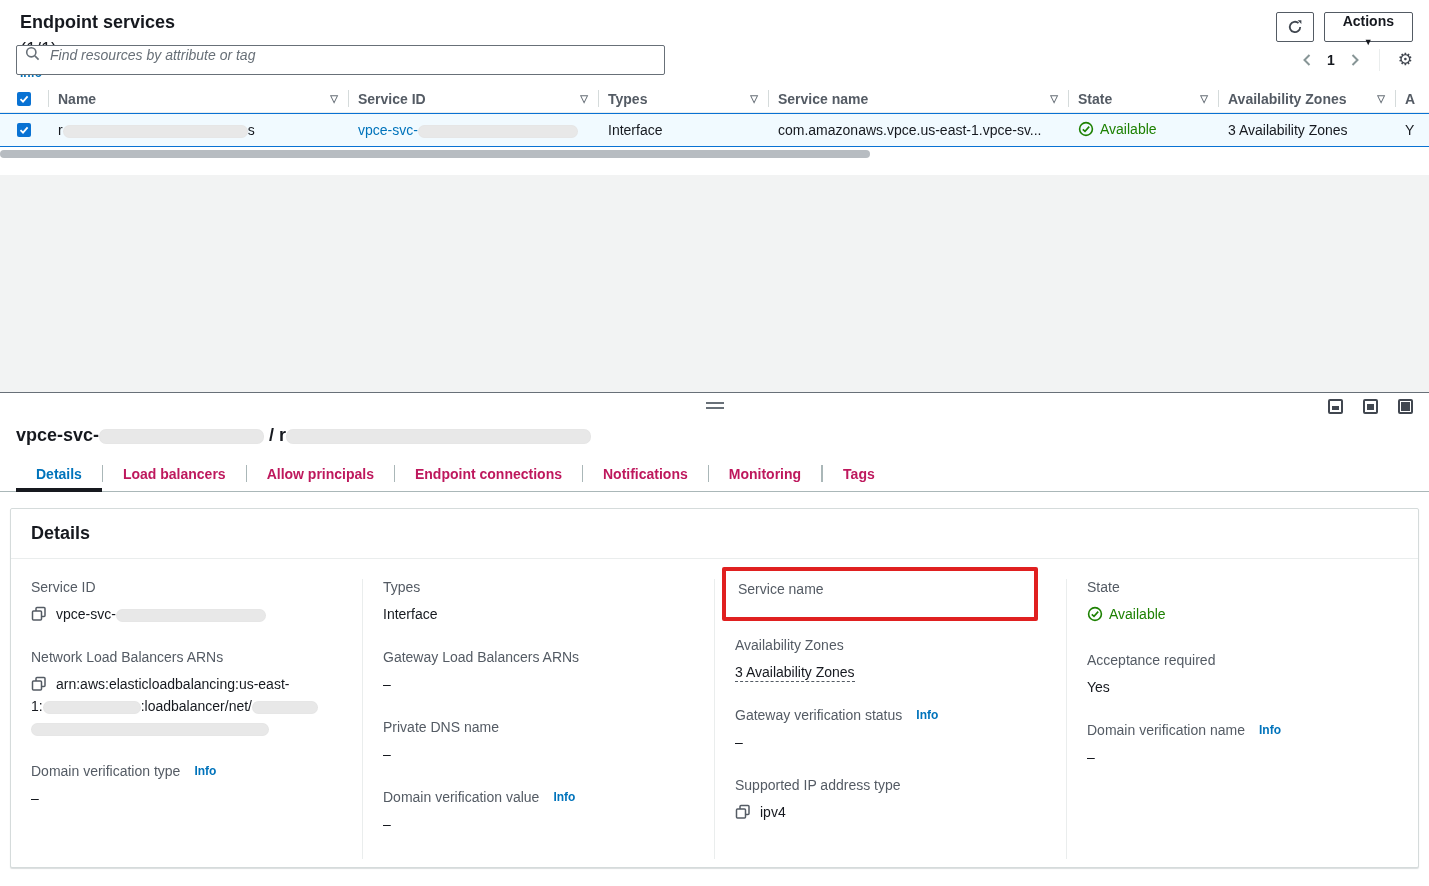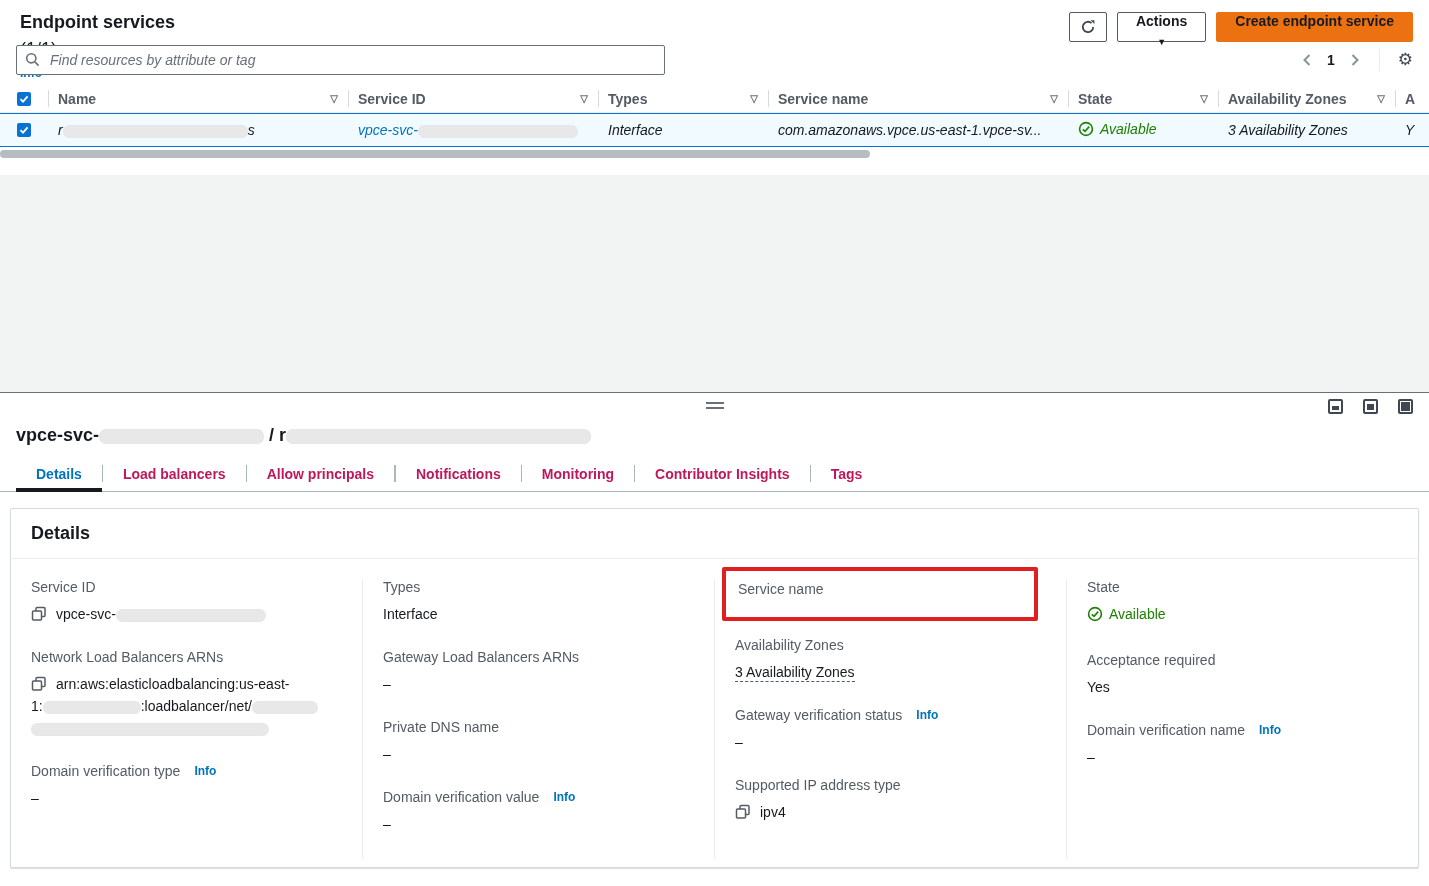--- a/index.html
+++ b/index.html
@@ -20,21 +20,21 @@
   .page-count { font-size:18px; font-weight:normal; color:#16191f; }
   .info-link { font-size:12px; font-weight:bold; color:#0073bb; cursor:pointer; margin-left:4px; }
   .header-actions { display:flex; gap:10px; align-items:center; }
   .btn { border:1px solid #545b64; background:#fff; border-radius:2px; height:30px; padding:0 18px;
          font-weight:bold; font-size:14px; color:#16191f; display:flex; align-items:center; gap:8px; cursor:pointer;flex-direction:column; }
   .btn-icon { width:38px; padding:0; justify-content:center; }
   .btn-primary { background:#ec7211; border-color:#ec7211; color:#16191f; }
   .caret { font-size:9px; color:#16191f; }
 
   .toolbar { display:flex; justify-content:space-between; align-items:center; padding:2px 16px 12px 16px; height:41px; }
-  .search-box { display:flex; align-items:center; gap:8px; width:649px; height:30px; border:1px solid #687078; border-radius:2px; padding:0 8px; background:#fff; }
+  .search-box { display:flex; align-items:flex-start; gap:8px; width:649px; height:30px; border:1px solid #687078; border-radius:2px; padding:0 8px; background:#fff; }
   .search-box input { border:none; outline:none; flex:1; font-family:"Liberation Sans",sans-serif; font-size:14px; font-style:italic; color:#444; background:transparent; }
   .search-box input::placeholder { color:#687078; font-style:italic; }
   .pager { display:flex; align-items:center; gap:14px; }
   .pager .chev { cursor:pointer; display:flex; align-items:center; }
   .pager .page-num { font-weight:bold; font-size:14px; color:#16191f; }
   .pager-divider { width:1px; height:22px; background:#eaeded; margin:0 4px; }
   .gear { font-size:17px; color:#414750; cursor:pointer; line-height:1; }
 
   
   .grid { width:1429px; overflow:hidden; }
@@ -44,21 +44,21 @@
   .filter-glyph { font-size:10px; color:#687078; cursor:pointer; }
   .col-check { width:48px; display:flex; justify-content:center; align-items:center; }
   .col-name { width:300px; }
   .col-sid  { width:250px; }
   .col-types{ width:170px; }
   .col-sname{ width:300px; }
   .col-state{ width:150px; }
   .col-az   { width:177px; }
   .col-acc  { width:34px; overflow:hidden; }
   .grid-row { display:flex; height:34px; align-items:center; background:#f1faff; border-top:1px solid #0972d3; border-bottom:1px solid #0972d3; }
-  .gr-cell { padding:0 10px; white-space:nowrap; overflow:hidden;font-style:italic; }
+  .gr-cell { padding:0 10px; white-space:nowrap; overflow:hidden; }
   .checkbox { width:14px; height:14px; background:#0972d3; border-radius:2px; display:flex; align-items:center; justify-content:center; cursor:pointer; }
   .link-blue { color:#0073bb; cursor:pointer; }
   .link-underline { border-bottom:1px solid #0073bb; padding-bottom:1px; }
   .dashed-link { color:#16191f; border-bottom:1px dashed #545b64; padding-bottom:1px; cursor:pointer; }
   .state-ok { color:#1d8102; display:inline-flex; align-items:center; gap:6px; }
 
   .redact { display:inline-block; height:13px; border-radius:7px; background:#e8e8e8; vertical-align:middle; box-shadow:inset 0 0 2px rgba(0,0,0,0.04); }
 
   .hscroll { height:9px; margin:3px 0 0 0; position:relative; }
   .hscroll .thumb { position:absolute; left:0; top:0; height:8px; width:870px; background:#b7bcc1; border-radius:4px; cursor:pointer; }
@@ -118,23 +118,20 @@
         <span>
           <svg width="16" height="16" viewBox="0 0 16 16">
             <path d="M13.2 8 A5.2 5.2 0 1 1 11.5 4.1" fill="none" stroke="#414750" stroke-width="1.8"></path>
             <polygon points="10.6,1.2 14.4,1.2 14.4,5.0" fill="#414750"></polygon>
           </svg>
         </span>
       </button>
       <button class="btn">
         <span>Actions</span>
         <span class="caret">▼</span>
-      </button>
-      <button class="btn btn-primary">
-        <span>Create endpoint service</span>
       </button>
     </div>
   </div>
 
   <div class="toolbar">
     <div class="search-box">
       <span>
         <svg width="15" height="15" viewBox="0 0 15 15">
           <circle cx="6.3" cy="6.3" r="4.6" fill="none" stroke="#687078" stroke-width="1.6"></circle>
           <line x1="9.9" y1="9.9" x2="13.6" y2="13.6" stroke="#687078" stroke-width="1.6"></line>
@@ -273,32 +270,32 @@
       </div>
     <div class="tab-sep"></div>
     <div class="tab">
         <span>Load balancers</span>
       </div>
     <div class="tab-sep"></div>
     <div class="tab">
         <span>Allow principals</span>
       </div>
     <div class="tab-sep"></div>
+    <div class="tab">
+        <span>Endpoint connections</span>
+      </div>
     <div class="tab-sep"></div>
     <div class="tab">
         <span>Notifications</span>
       </div>
     <div class="tab-sep"></div>
     <div class="tab">
         <span>Monitoring</span>
       </div>
     <div class="tab-sep"></div>
-    <div class="tab">
-        <span>Contributor Insights</span>
-      </div>
     <div class="tab-sep"></div>
     <div class="tab">
         <span>Tags</span>
       </div>
   </div>
 
   <div class="card">
     <div class="card-header">Details</div>
     <div class="card-body">
 

